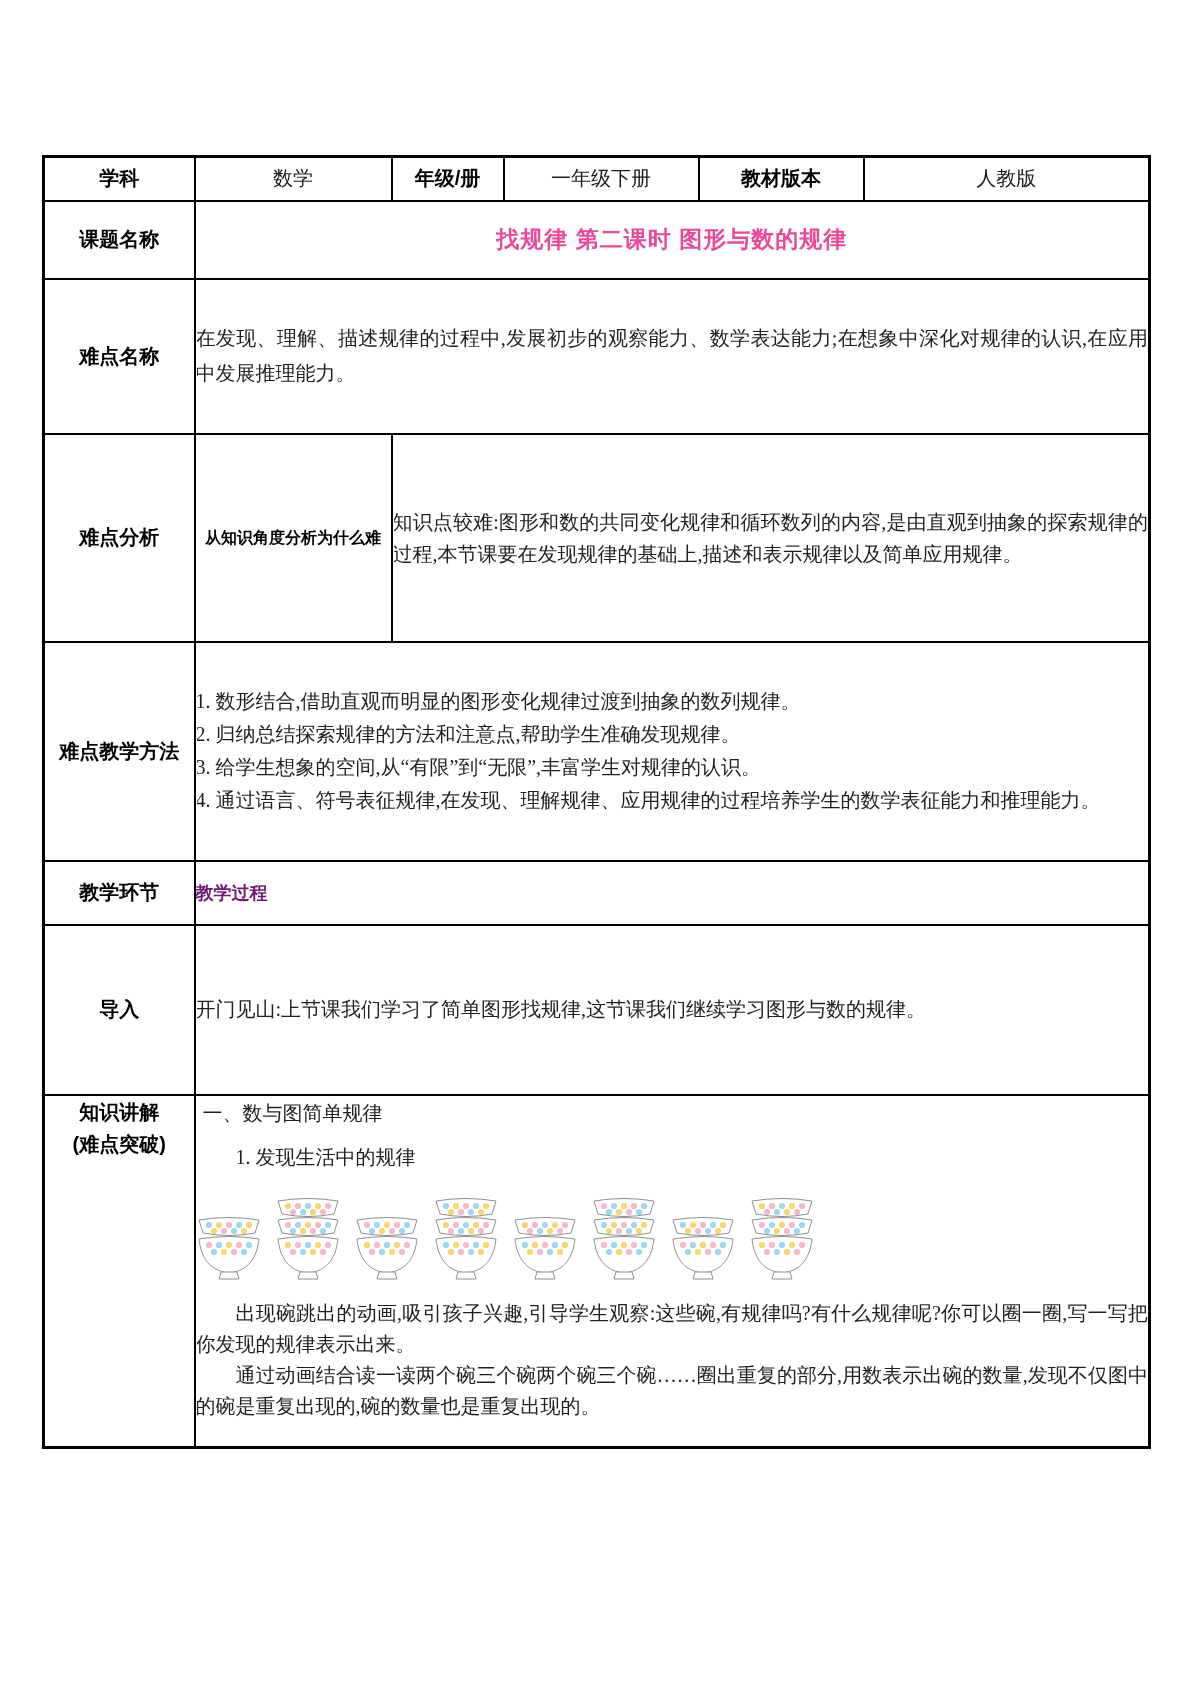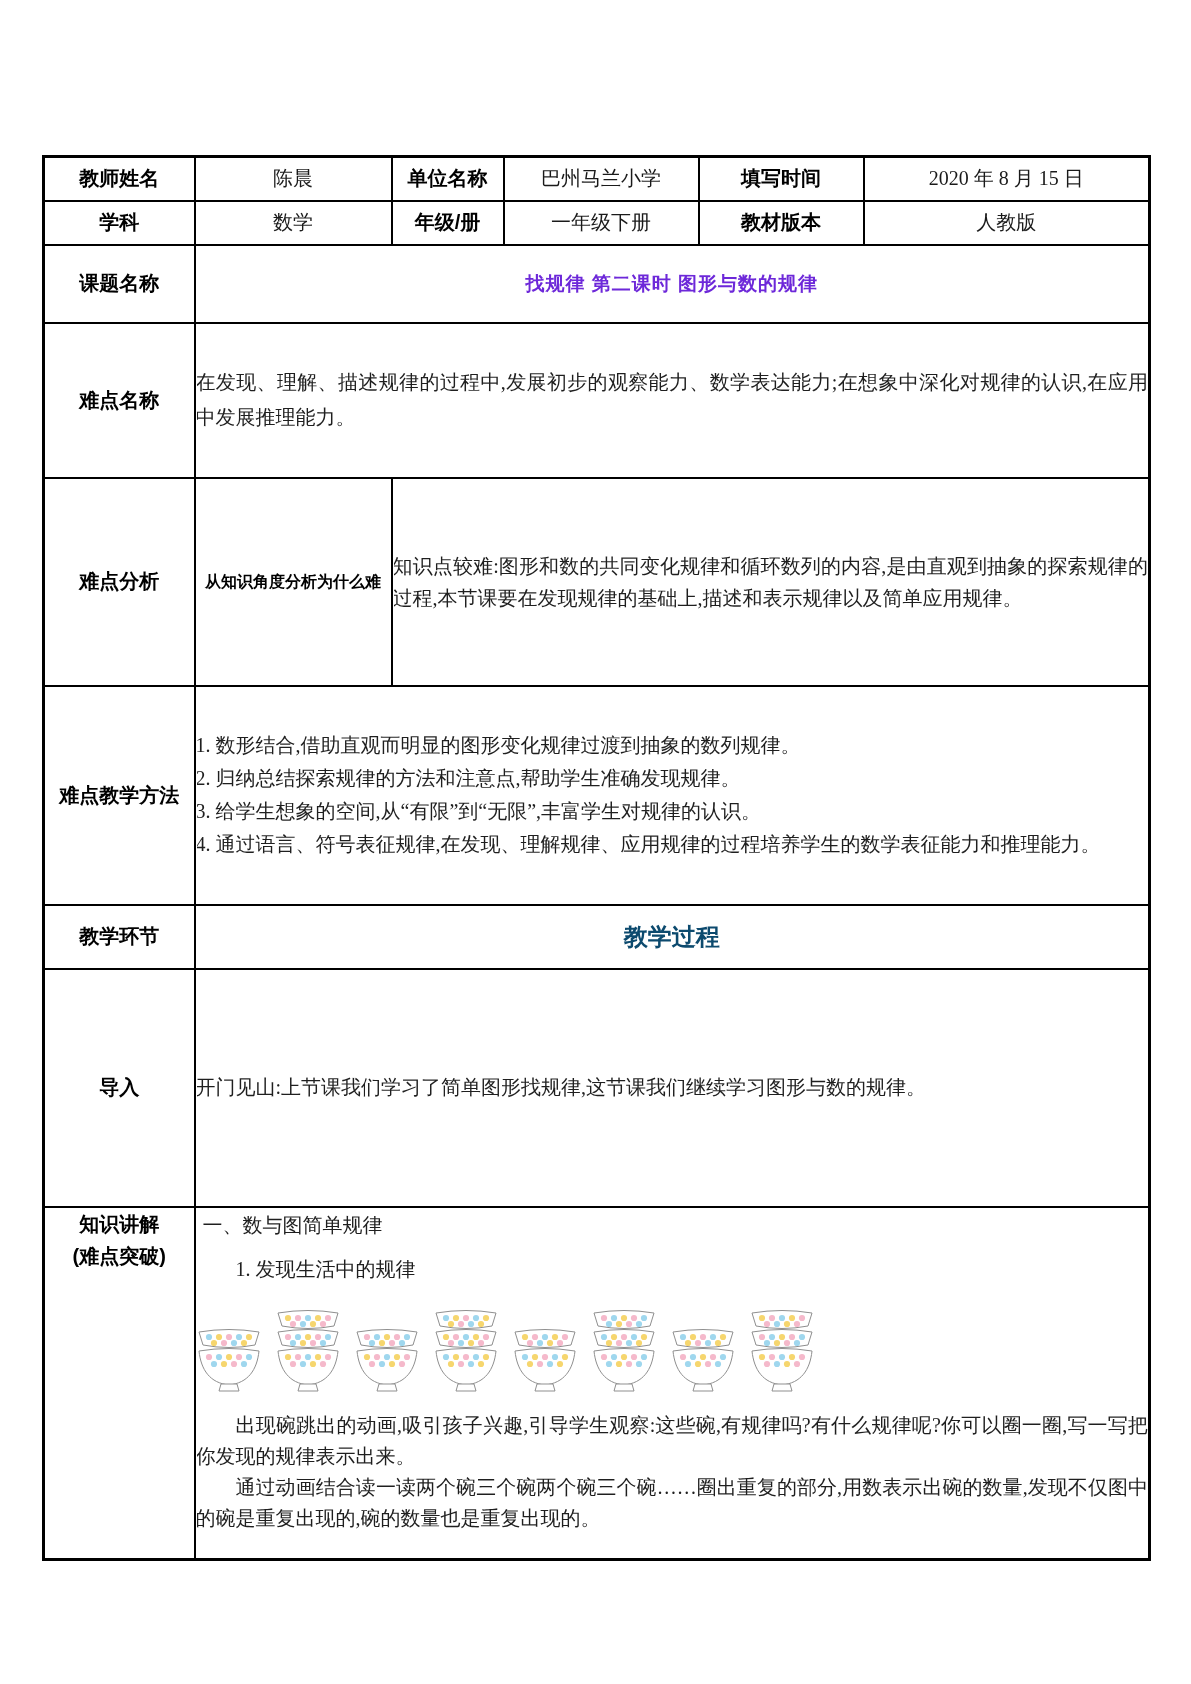--- a/index.html
+++ b/index.html
@@ -5,66 +5,58 @@
   html,body{margin:0;padding:0;background:#e8e8e8;}
   .page{position:relative;width:1191px;height:1684px;background:#ffffff;margin:0 auto;
         font-family:"Liberation Serif","DejaVu Serif",serif;color:#111;}
   table.doc{position:absolute;left:42px;top:155px;width:1106px;
             border-collapse:collapse;table-layout:fixed;border:3px solid #000;}
   table.doc td{border:2px solid #000;padding:0;overflow:hidden;}
   .lbl{font-family:"Liberation Sans","DejaVu Sans",sans-serif;font-weight:bold;
        font-size:20px;text-align:center;vertical-align:middle;color:#000;}
   .val{font-size:20px;text-align:center;vertical-align:middle;color:#1a1a1a;}
   .title-cell{font-family:"Liberation Sans","DejaVu Sans",sans-serif;font-weight:bold;
-       font-size:19px;text-align:center;vertical-align:middle;color:#6d28d9;letter-spacing:1px;}
+       font-size:23px;text-align:center;vertical-align:middle;color:#ec4899;letter-spacing:1px;}
   .content{font-size:20px;color:#1f1f1f;border-radius:28px;}
   .difficulty-text{vertical-align:middle;text-align:justify;line-height:35px;padding:0 14px;}
   .analysis-sub{font-family:"Liberation Sans","DejaVu Sans",sans-serif;font-weight:bold;
        font-size:16px;text-align:center;vertical-align:middle;line-height:31px;padding:0 15px;color:#000;}
   .analysis-text{vertical-align:middle;text-align:justify;line-height:32px;padding:0 14px;}
   .methods-cell{vertical-align:middle;padding:4px 12px;margin-left:26px;}
   .method-item{line-height:33px;text-align:justify;}
   .process-cell{font-family:"Liberation Sans","DejaVu Sans",sans-serif;font-weight:bold;
-       font-size:24px;text-align:center;vertical-align:middle;color:#0c4a6e;}
+       font-size:18px;text-align:left;vertical-align:middle;color:#701a75;}
   .intro-cell{vertical-align:middle;padding:0 12px;line-height:31px;}
   .explain-label{vertical-align:top;padding-top:12px;line-height:32px;}
   .explain-cell{vertical-align:top;padding:10px 12px 0 12px;}
   .section-title{line-height:31px;margin-top:2px;padding-left:7px;}
   .sub-title{margin-top:13px;margin-left:40px;line-height:31px;}
   .bowls{display:flex;align-items:flex-end;gap:17px;margin-top:22px;margin-left:2px;height:92px;}
   .bowl-stack{display:inline-block;line-height:0;}
   .para{text-indent:2em;text-align:justify;line-height:31px;}
   .para-first{margin-top:11px;}
   tr.r1{height:44px;} tr.r2{height:44px;} tr.r3{height:78px;} tr.r4{height:155px;}
-  tr.r5{height:208px;} tr.r6{height:219px;} tr.r7{height:64px;} tr.r8{height:238px;}
+  tr.r5{height:208px;} tr.r6{height:219px;} tr.r7{height:64px;} tr.r8{height:170px;}
   tr.r9{height:353px;}
 </style>
 </head>
 <body>
 
 <div class="page">
   <table class="doc">
     <colgroup>
       <col style="width:151px">
         <col style="width:197px">
         <col style="width:112px">
       <col style="width:195px">
         <col style="width:165px">
         <col style="width:286px">
     </colgroup>
 
     <tbody>
-        <tr class="r1">
-      <td class="lbl">教师姓名</td>
-      <td class="val">陈晨</td>
-      <td class="lbl">单位名称</td>
-      <td class="val">巴州马兰小学</td>
-      <td class="lbl">填写时间</td>
-      <td class="val">2020 年 8 月 15 日</td>
-    </tr>
 
     <tr class="r2">
       <td class="lbl">学科</td>
       <td class="val">数学</td>
       <td class="lbl">年级/册</td>
       <td class="val">一年级下册</td>
       <td class="lbl">教材版本</td>
       <td class="val">人教版</td>
     </tr>
 

